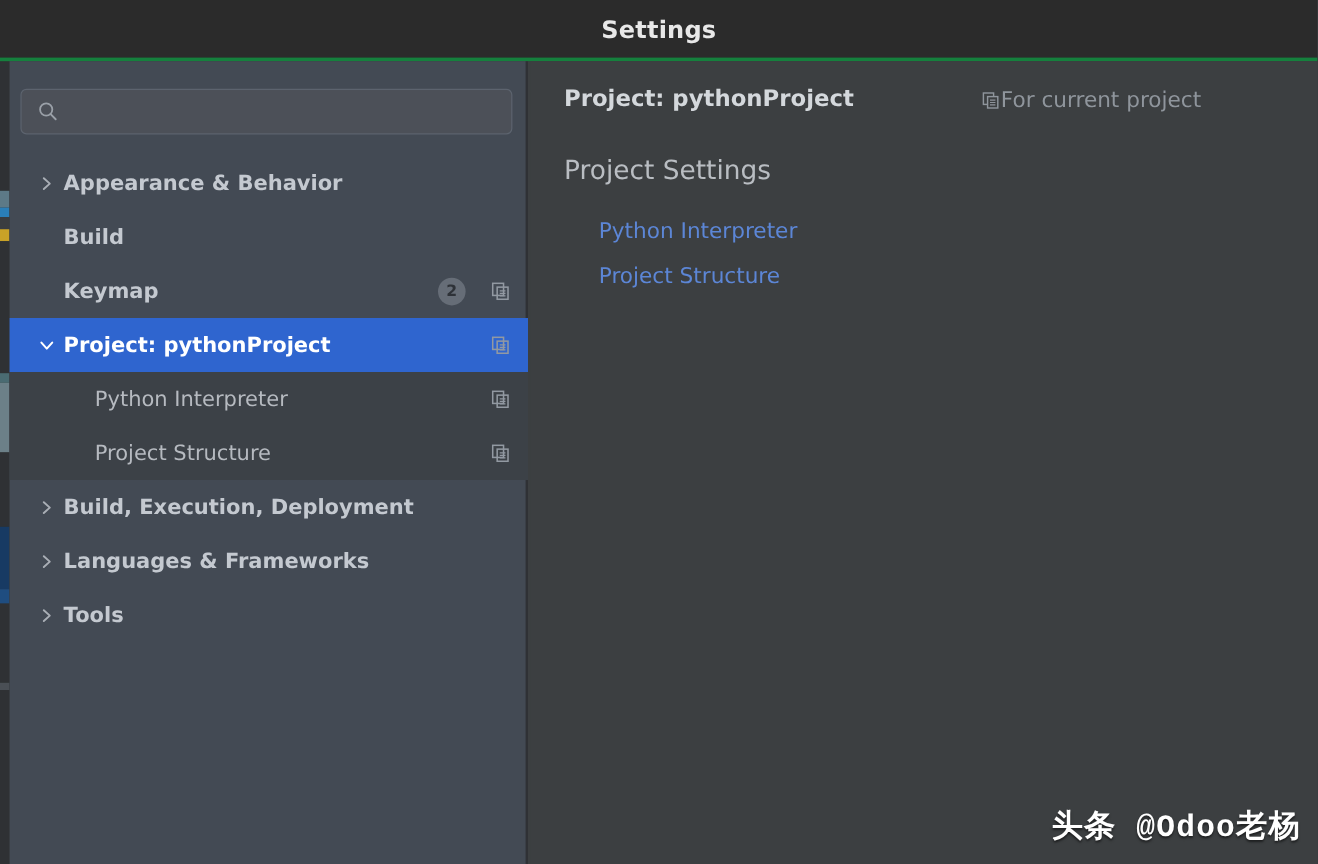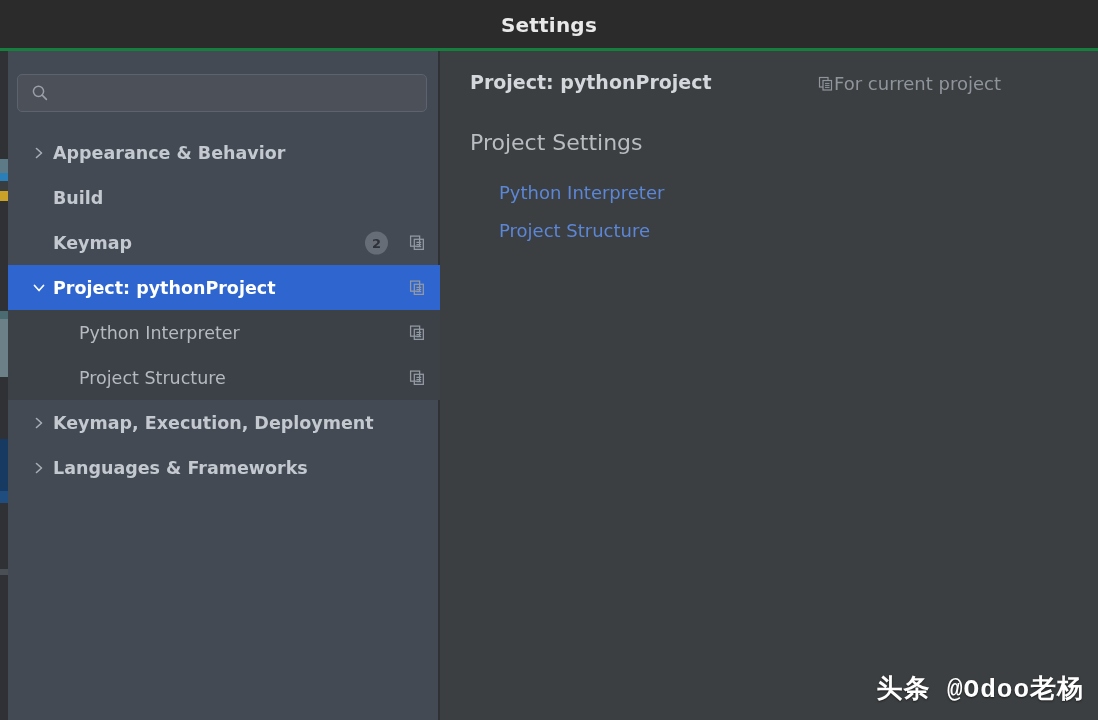--- a/index.html
+++ b/index.html
@@ -279,29 +279,37 @@
               <line x1="7" y1="9.4" x2="11.5" y2="9.4" stroke="#9299a2" stroke-width="1"></line>
               <line x1="7" y1="11.4" x2="11.5" y2="11.4" stroke="#9299a2" stroke-width="1"></line>
             </svg></span>
         </div>
         <div class="row top">
           <span class="chev">
             <svg width="12" height="14" viewBox="0 0 12 14">
               <polyline points="3.5,2.5 8.5,7 3.5,11.5" fill="none" stroke="#a9aeb5" stroke-width="1.6" stroke-linecap="round" stroke-linejoin="round"></polyline>
             </svg>
           </span>
-          <span class="label">Keymap, Execution, Deployment</span>
+          <span class="label">Build, Execution, Deployment</span>
         </div>
         <div class="row top">
           <span class="chev">
             <svg width="12" height="14" viewBox="0 0 12 14">
               <polyline points="3.5,2.5 8.5,7 3.5,11.5" fill="none" stroke="#a9aeb5" stroke-width="1.6" stroke-linecap="round" stroke-linejoin="round"></polyline>
             </svg>
           </span>
           <span class="label">Languages &amp; Frameworks</span>
+        </div>
+        <div class="row top">
+          <span class="chev">
+            <svg width="12" height="14" viewBox="0 0 12 14">
+              <polyline points="3.5,2.5 8.5,7 3.5,11.5" fill="none" stroke="#a9aeb5" stroke-width="1.6" stroke-linecap="round" stroke-linejoin="round"></polyline>
+            </svg>
+          </span>
+          <span class="label">Tools</span>
         </div>
       </div>
   </div>
 
   <div class="content">
     <div class="content-title">Project: pythonProject</div>
 
     <div class="scope-wrap">
       <span class="scope-icon">
         <svg width="16" height="16" viewBox="0 0 16 16">

